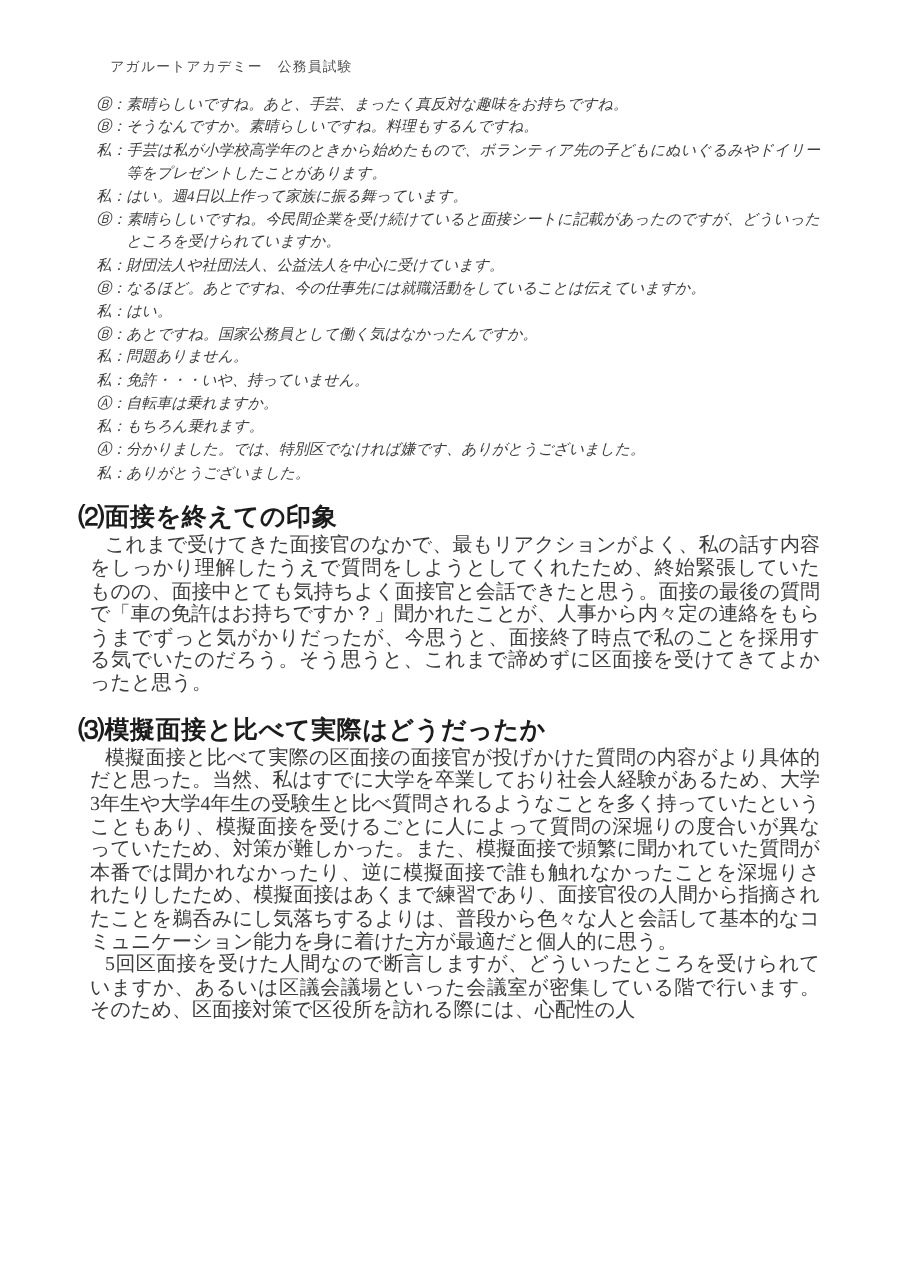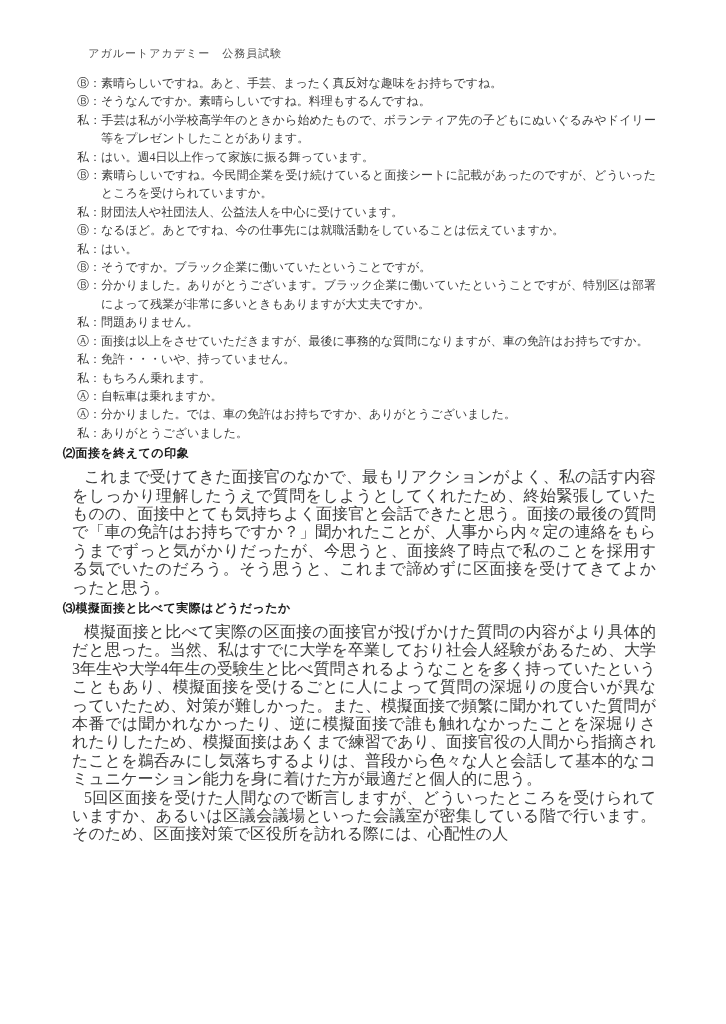--- a/index.html
+++ b/index.html
@@ -27,41 +27,42 @@
     white-space: pre;
   }
   .content {
     position: absolute;
     left: 72px;
     top: 74px;
     width: 584px;
   }
   .dialogue {
     margin-left: 5px;
+    font-style: italic;
   }
   .dline {
     margin: 0;
     padding-left: 24px;
     text-indent: -24px;
     font-size: 12px;
     line-height: 18.4px;
     text-align: justify;
     text-justify: inter-ideograph;
   }
   .spk {
     color: #3c3c3c;
   }
   .sec .shead {
-    font-family: Liberation Mono, monospace;
-    font-size: 12px;
+    font-family: Liberation Serif, serif;
+    font-size: 20px;
     font-weight: 700;
     color: #1c1c1c;
     line-height: 20px;
     letter-spacing: 0.5px;
-    margin: 2px 0 4px -9px;
+    margin: 17px 0 4px -9px;
   }
   .sec .sbody {
     margin: 0;
     font-size: 16px;
     line-height: 18.4px;
     text-align: justify;
     text-justify: inter-ideograph;
     text-indent: 12px;
   }
   .pagenum {
@@ -93,36 +94,34 @@
   <p class="dline"><span class="spk">私：</span><span class="txt">はい。週4日以上作って家族に振る舞っています。</span></p>
 
   <p class="dline"><span class="spk">Ⓑ：</span><span class="txt">素晴らしいですね。今民間企業を受け続けていると面接シートに記載があったのですが、どういったところを受けられていますか。</span></p>
 
   <p class="dline"><span class="spk">私：</span><span class="txt">財団法人や社団法人、公益法人を中心に受けています。</span></p>
 
   <p class="dline"><span class="spk">Ⓑ：</span><span class="txt">なるほど。あとですね、今の仕事先には就職活動をしていることは伝えていますか。</span></p>
 
   <p class="dline"><span class="spk">私：</span><span class="txt">はい。</span></p>
 
-  <p class="dline"><span class="spk">Ⓑ：</span><span class="txt">そうですか。ブラック企業に働いていたということですが。</span></p>
+  <p class="dline"><span class="spk">Ⓑ：</span><span class="txt">あとですね。国家公務員として働く気はなかったんですか。</span></p>
 
 
-  <p class="dline"><span class="spk">Ⓑ：</span><span class="txt">分かりました。ありがとうございます。ブラック企業に働いていたということですが、特別区は部署によって残業が非常に多いときもありますが大丈夫ですか。</span></p>
 
   <p class="dline"><span class="spk">私：</span><span class="txt">問題ありません。</span></p>
 
-  <p class="dline"><span class="spk">Ⓐ：</span><span class="txt">面接は以上をさせていただきますが、最後に事務的な質問になりますが、車の免許はお持ちですか。</span></p>
 
   <p class="dline"><span class="spk">私：</span><span class="txt">免許・・・いや、持っていません。</span></p>
 
+  <p class="dline"><span class="spk">Ⓐ：</span><span class="txt">自転車は乗れますか。</span></p>
+
   <p class="dline"><span class="spk">私：</span><span class="txt">もちろん乗れます。</span></p>
 
-  <p class="dline"><span class="spk">Ⓐ：</span><span class="txt">自転車は乗れますか。</span></p>
-
-  <p class="dline"><span class="spk">Ⓐ：</span><span class="txt">分かりました。では、車の免許はお持ちですか、ありがとうございました。</span></p>
+  <p class="dline"><span class="spk">Ⓐ：</span><span class="txt">分かりました。では、特別区でなければ嫌です、ありがとうございました。</span></p>
 
   <p class="dline"><span class="spk">私：</span><span class="txt">ありがとうございました。</span></p>
 </div>
     <div id="sections">
   <section class="sec">
     <h2 class="shead">⑵面接を終えての印象</h2>
     <p class="sbody">これまで受けてきた面接官のなかで、最もリアクションがよく、私の話す内容をしっかり理解したうえで質問をしようとしてくれたため、終始緊張していたものの、面接中とても気持ちよく面接官と会話できたと思う。面接の最後の質問で「車の免許はお持ちですか？」聞かれたことが、人事から内々定の連絡をもらうまでずっと気がかりだったが、今思うと、面接終了時点で私のことを採用する気でいたのだろう。そう思うと、これまで諦めずに区面接を受けてきてよかったと思う。</p>
   </section>
 
   <section class="sec">

